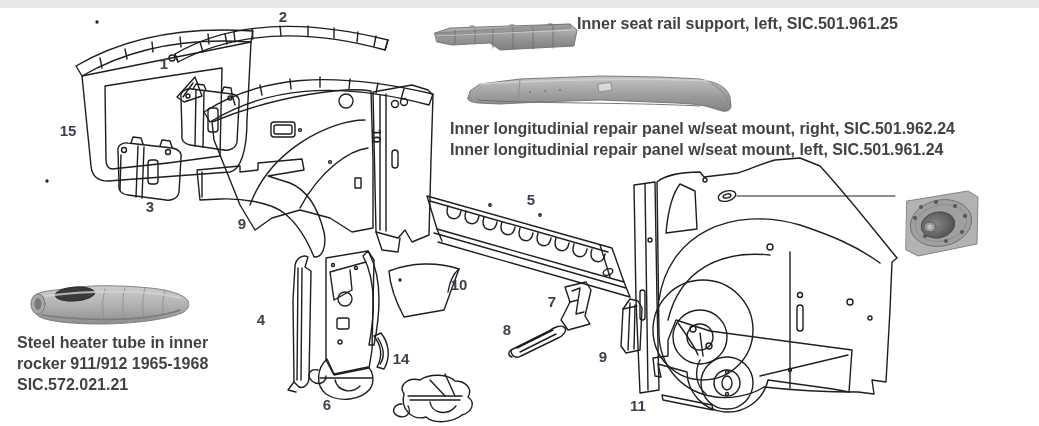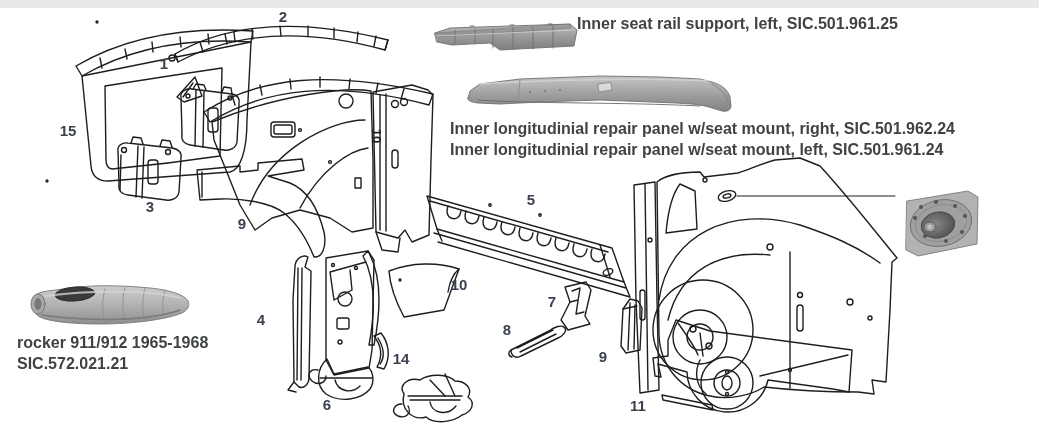--- a/index.html
+++ b/index.html
@@ -290,16 +290,17 @@
   <div class="ann" style="left:577px;top:13px">
     <div>Inner seat rail support, left, SIC.501.961.25</div>
   </div>
 
   <div class="ann" style="left:450px;top:118px">
     <div>Inner longitudinial repair panel w/seat mount, right, SIC.501.962.24</div>
     <div>Inner longitudinial repair panel w/seat mount, left, SIC.501.961.24</div>
   </div>
 
   <div class="ann" style="left:17px;top:332px">
+    <div>Steel heater tube in inner</div>
     <div>rocker 911/912 1965-1968</div>
     <div>SIC.572.021.21</div>
   </div>
 </div>
 
 </body></html>

